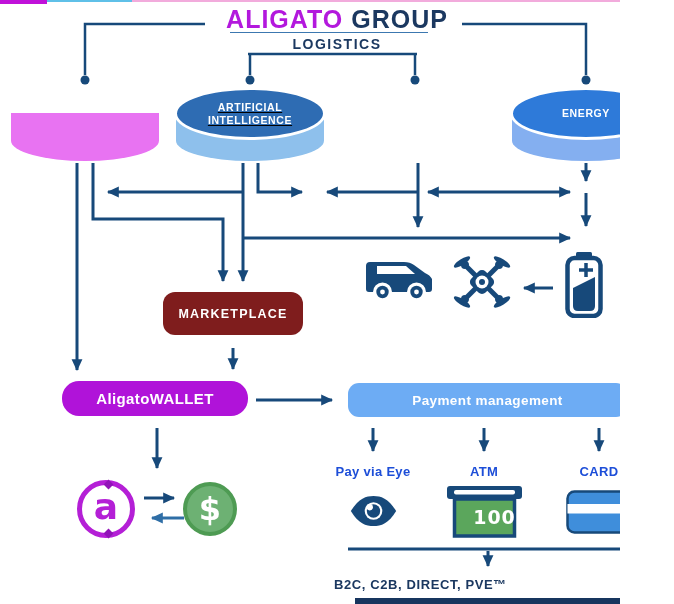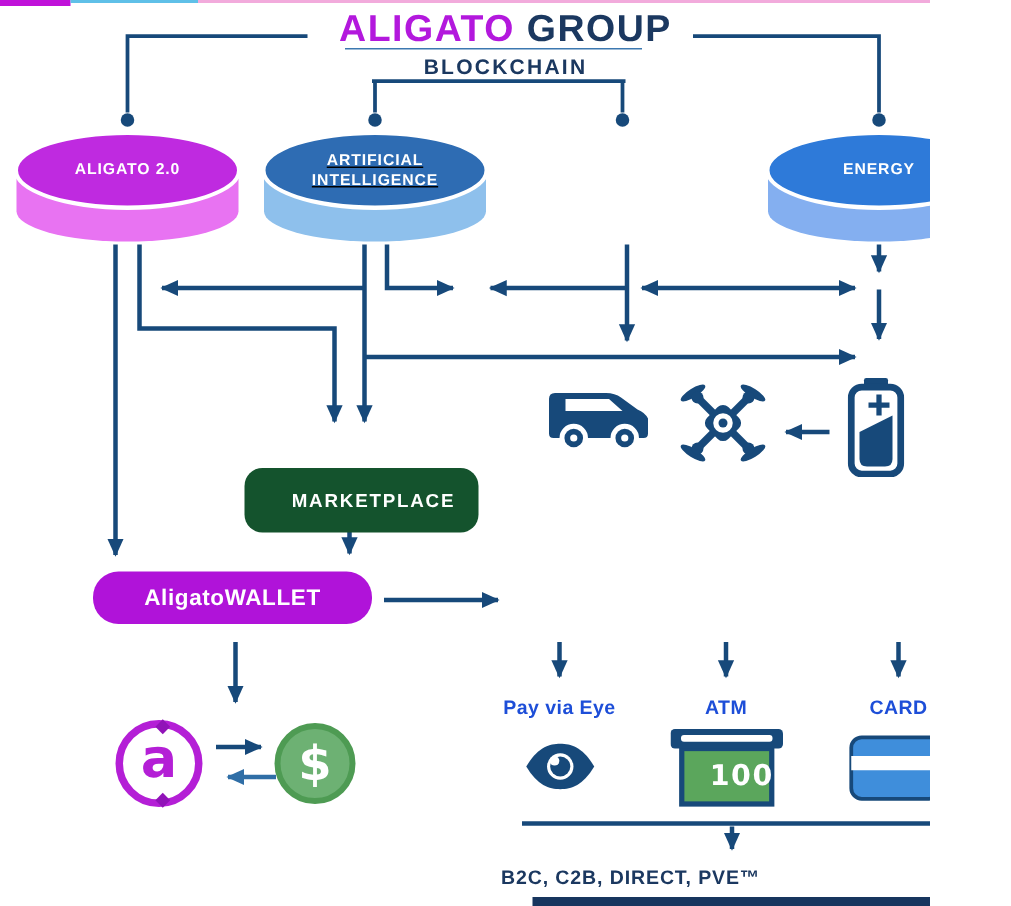--- a/index.html
+++ b/index.html
@@ -33,22 +33,22 @@
                   letter-spacing:.6px;line-height:1.2;text-align:center;}
   .disc-magenta .top{background:#bf2ae0;} .disc-magenta .side{background:#e873f2;}
   .disc-ai .top{background:#2e6cb3;text-decoration:underline;}      .disc-ai .side{background:#8ec0ec;}
   .disc-gl .top{background:#2d9d68;}      .disc-gl .side{background:#76e2ae;}
   .disc-en .top{background:#2e7ad9;}      .disc-en .side{background:#84aff0;}
   #disc-1{left:9px;top:87px;} #disc-2{left:174px;top:87px;}
   #disc-3{left:341px;top:87px;} #disc-4{left:510px;top:87px;}
 
   
   .node{display:flex;align-items:center;justify-content:center;color:#fff;font-weight:bold;}
-  #marketplace{left:163px;top:312px;width:140px;height:43px;background:#14532d;border-radius:12px;
-               font-size:12.5px;letter-spacing:1.2px;padding-left:16px;}
+  #marketplace{left:163px;top:292px;width:140px;height:43px;background:#7f1d1d;border-radius:12px;
+               font-size:12.5px;letter-spacing:1.2px;}
   #wallet{left:62px;top:381px;width:186px;height:35px;background:#b013d9;border-radius:17px;
           font-size:15px;letter-spacing:.4px;}
   #payment{left:348px;top:383px;width:279px;height:34px;background:#6dacf4;border-radius:11px;
            font-size:13.5px;letter-spacing:.4px;}
 
   
   .pm-label{width:120px;text-align:center;font-size:13px;font-weight:bold;color:#1d4ed8;
             letter-spacing:.3px;top:464px;}
   #pm-label-1{left:313px;} #pm-label-2{left:424px;} #pm-label-3{left:539px;}
 
@@ -137,28 +137,24 @@
     <path d="M184,518 H152" stroke="#2f6ea6" stroke-width="3" fill="none" marker-end="url(#ahb)"></path>
   </svg>
 
   <div class="abs" id="header">
     <div id="title">
       <span class="t1">ALIGATO</span>
       <span class="t2">GROUP</span>
     </div>
   </div>
   <div class="abs" id="title-underline"></div>
-  <div class="abs" id="subtitle">BLOCKCHAIN</div>
+  <div class="abs" id="subtitle">LOGISTICS</div>
 
   <div class="abs disc disc-magenta" id="disc-1">
     <div class="side"></div>
-    <div class="top">
-      <span>ALIGATO 2.0</span>
-      <span></span>
-    </div>
   </div>
   <div class="abs disc disc-ai" id="disc-2">
     <div class="side"></div>
     <div class="top">
       <span>ARTIFICIAL</span>
       <span>INTELLIGENCE</span>
     </div>
   </div>
   <div class="abs disc disc-en" id="disc-4">
     <div class="side"></div>
@@ -201,20 +197,21 @@
 
   <svg class="abs" style="left:565px;top:252px;" width="38" height="66" viewBox="0 0 38 66">
     <rect x="11" y="0" width="16" height="7" rx="1.5" fill="#17497a"></rect>
     <rect x="2.5" y="6" width="33" height="58" rx="7" fill="#fff" stroke="#17497a" stroke-width="4.5"></rect>
     <path d="M14,18 H28 M21,11 V25" stroke="#17497a" stroke-width="3.5"></path>
     <path d="M8,36 L30,25 L30,54 Q30,59 25,59 H13 Q8,59 8,54 Z" fill="#17497a"></path>
   </svg>
 
   <div class="abs node" id="marketplace">MARKETPLACE</div>
   <div class="abs node" id="wallet">AligatoWALLET</div>
+  <div class="abs node" id="payment">Payment management</div>
 
   <div class="abs" id="coin-aligato">
     <div class="coin-diamond" id="coin-d-top"></div>
     <div class="coin-diamond" id="coin-d-bot"></div>
     <span class="glyph">a</span>
   </div>
   <div class="abs" id="coin-dollar">
     <span class="glyph">$</span>
   </div>
 

